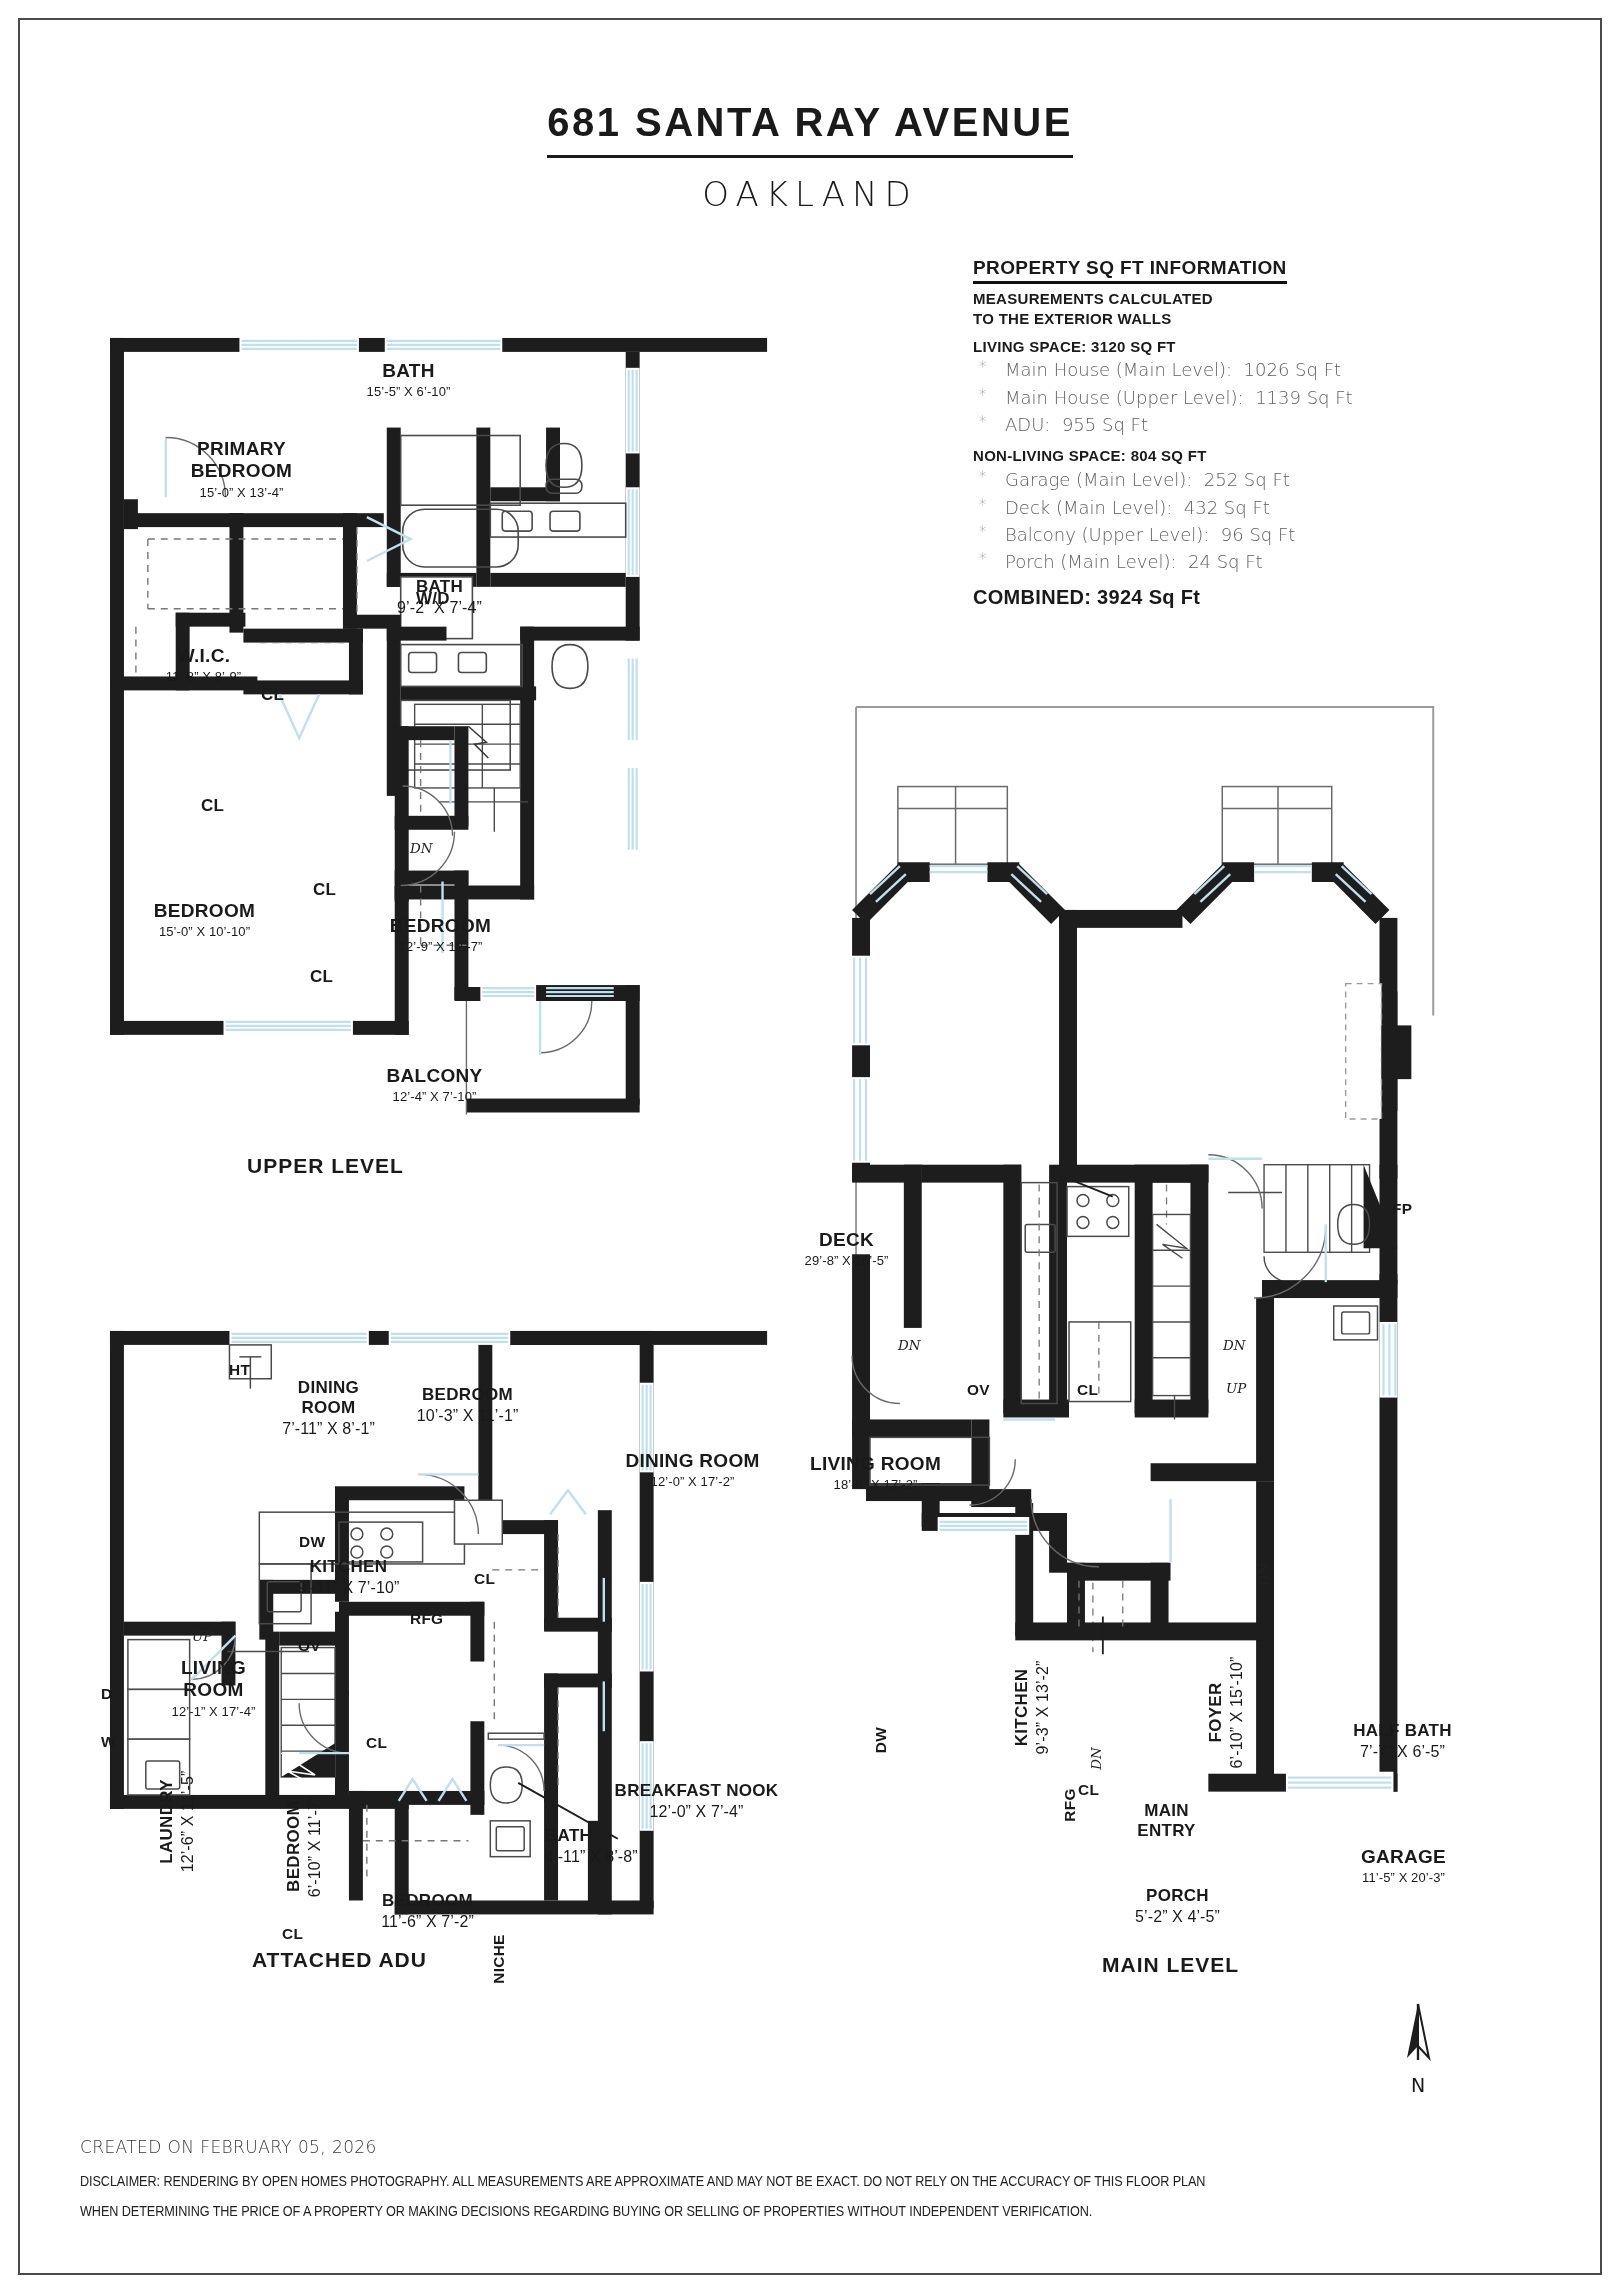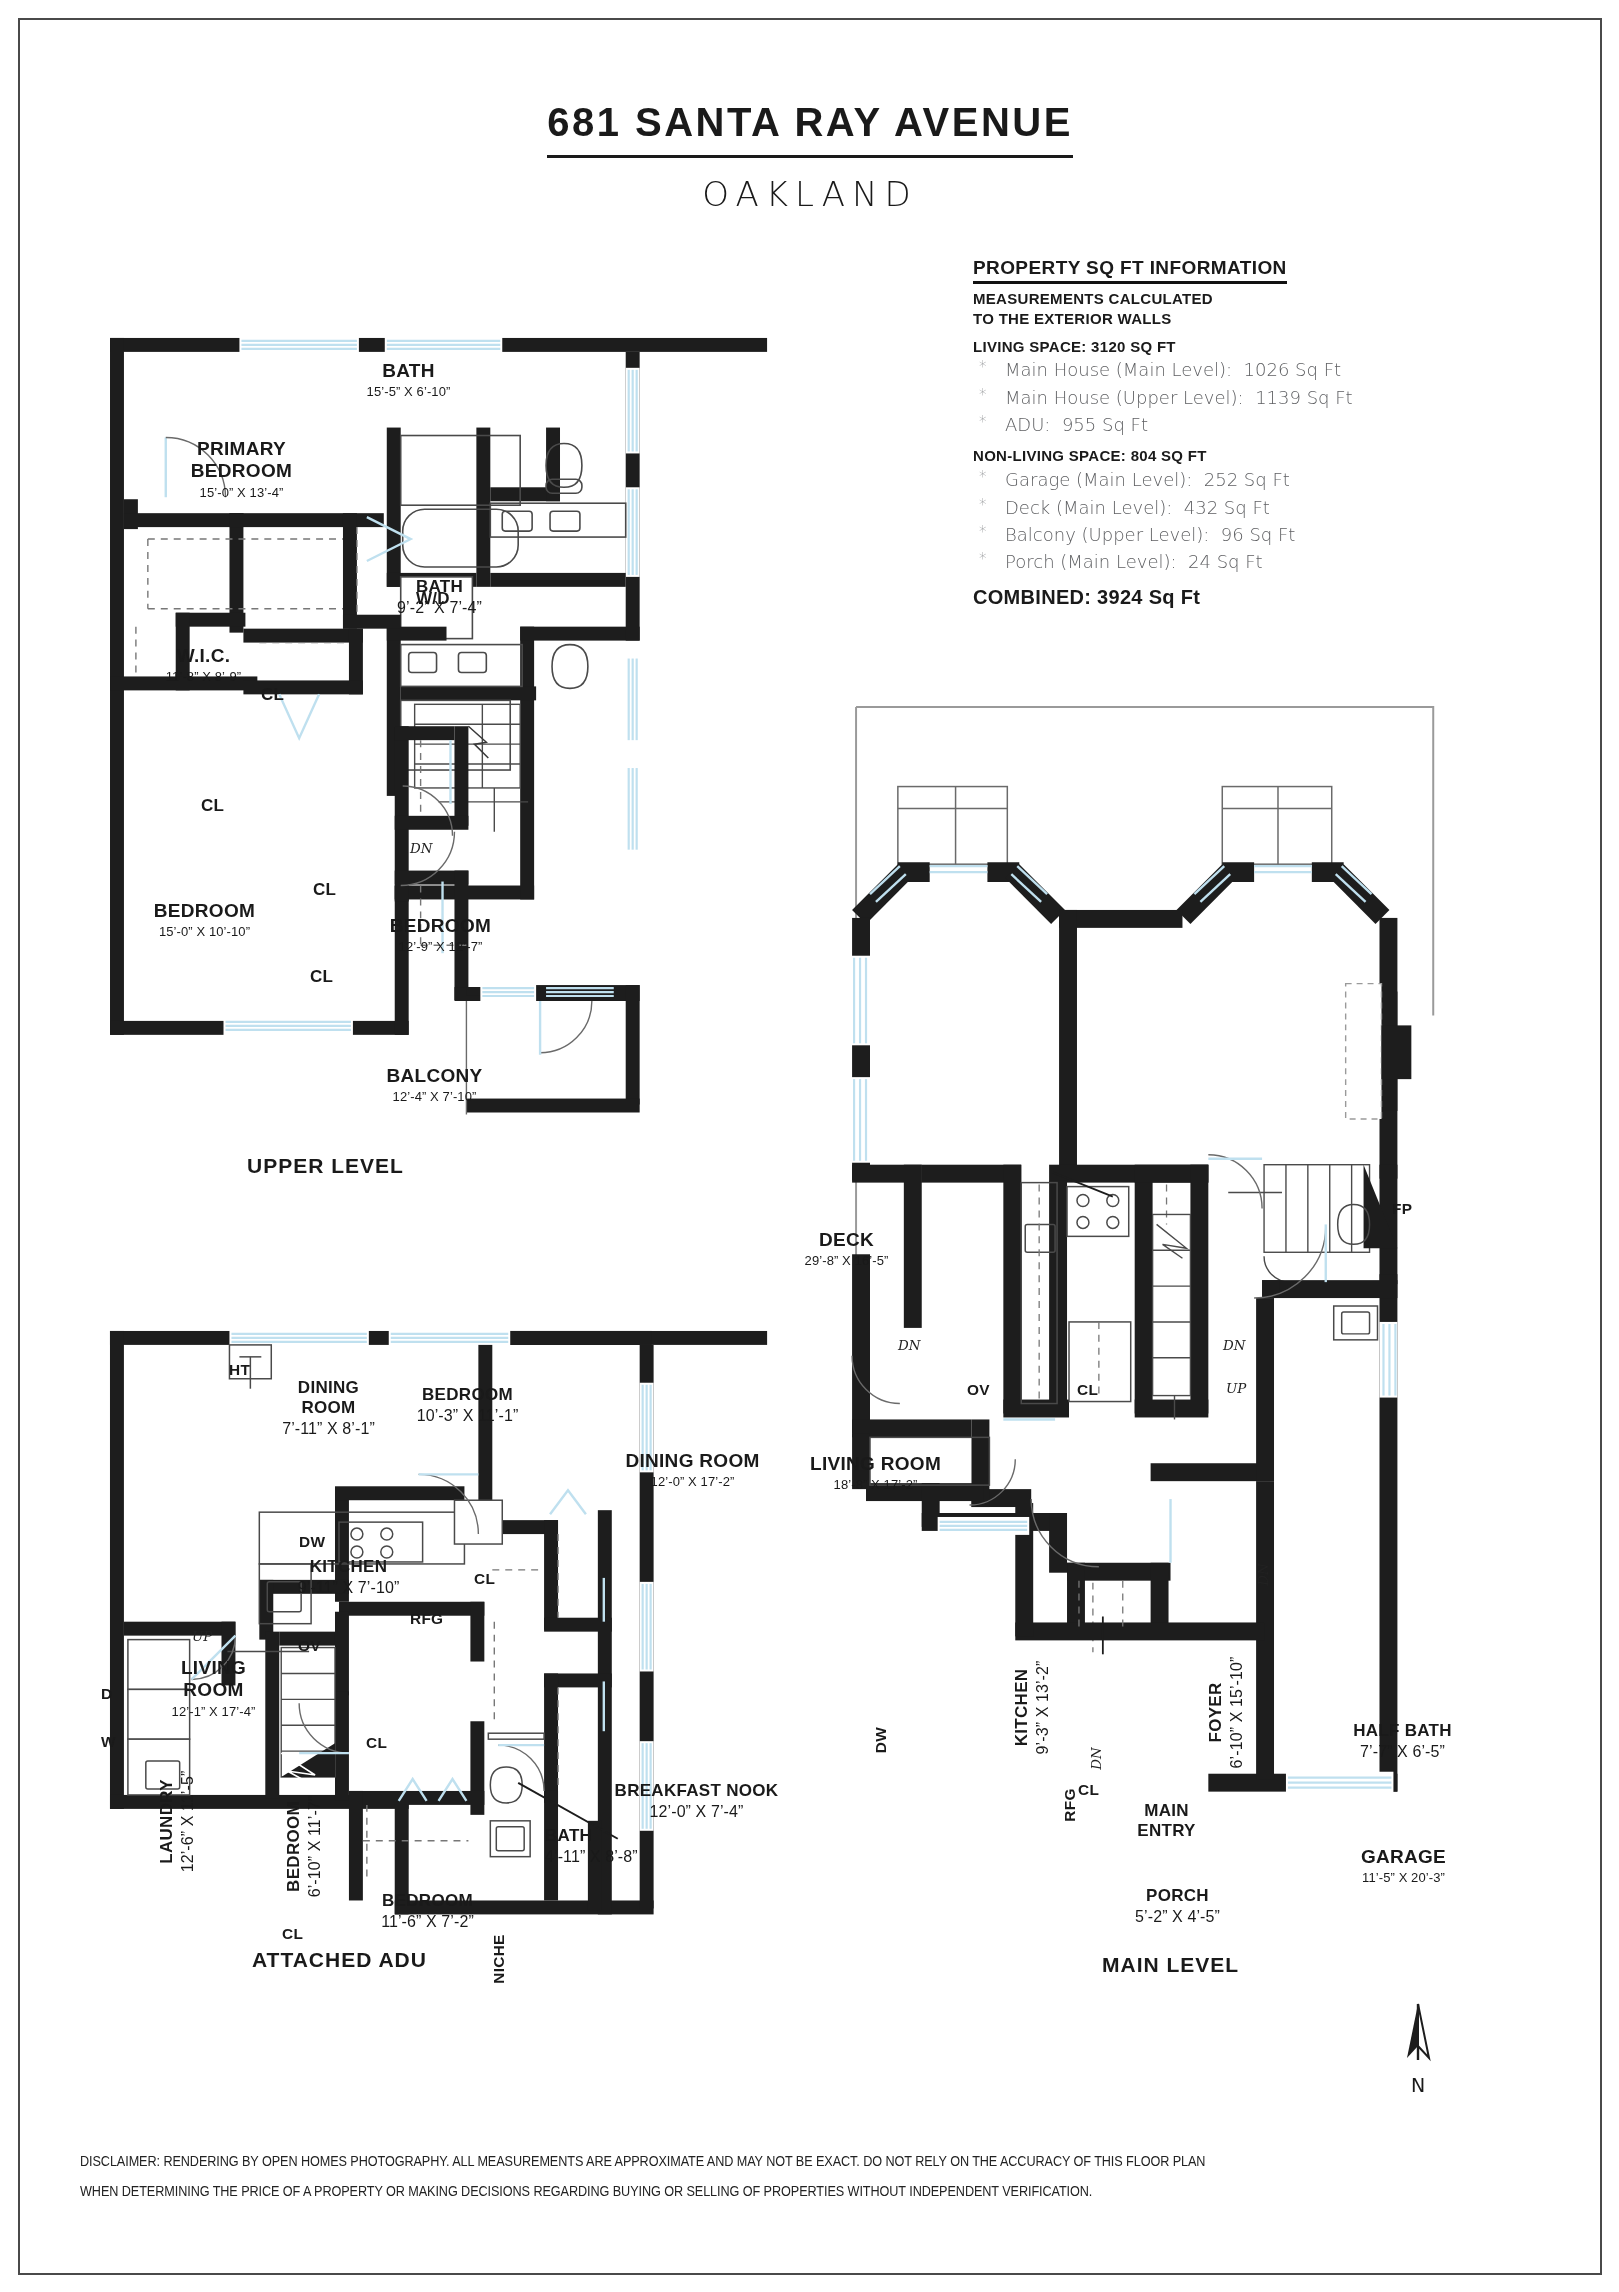--- a/index.html
+++ b/index.html
@@ -827,16 +827,17 @@
 <div id="north">
   <svg width="50" height="66" viewBox="0 0 50 66">
     <path d="M25 2 L25 58" stroke="#1d1d1d" stroke-width="2.4" fill="none"></path>
     <path d="M25 2 L14 56 L25 44 Z" fill="#1d1d1d"></path>
     <path d="M25 2 L36 56 L25 44 Z" fill="#ffffff" stroke="#1d1d1d" stroke-width="2"></path>
   </svg>
   <div class="nlabel">N</div>
 </div>
 
 <div id="footer">
+  <div id="created-on">CREATED ON FEBRUARY 05, 2026</div>
   <div class="disc">DISCLAIMER: RENDERING BY OPEN HOMES PHOTOGRAPHY. ALL MEASUREMENTS ARE APPROXIMATE AND MAY NOT BE EXACT. DO NOT RELY ON THE ACCURACY OF THIS FLOOR PLAN</div>
   <div class="disc">WHEN DETERMINING THE PRICE OF A PROPERTY OR MAKING DECISIONS REGARDING BUYING OR SELLING OF PROPERTIES WITHOUT INDEPENDENT VERIFICATION.</div>
 </div>
 
 
 </body></html>

